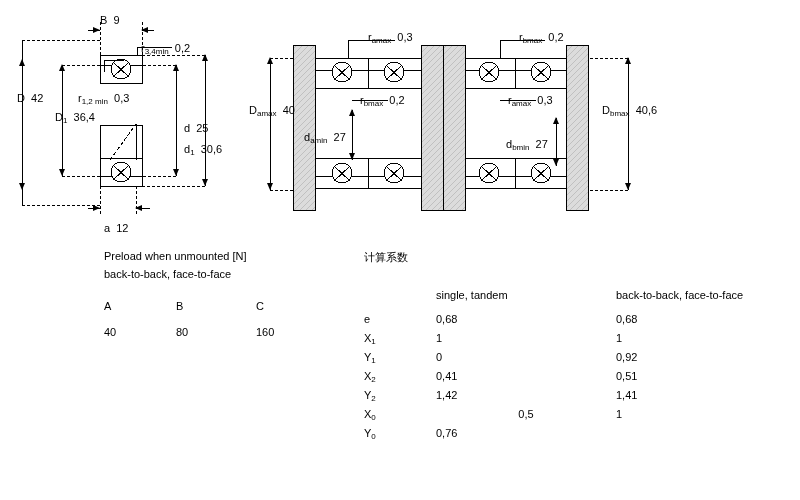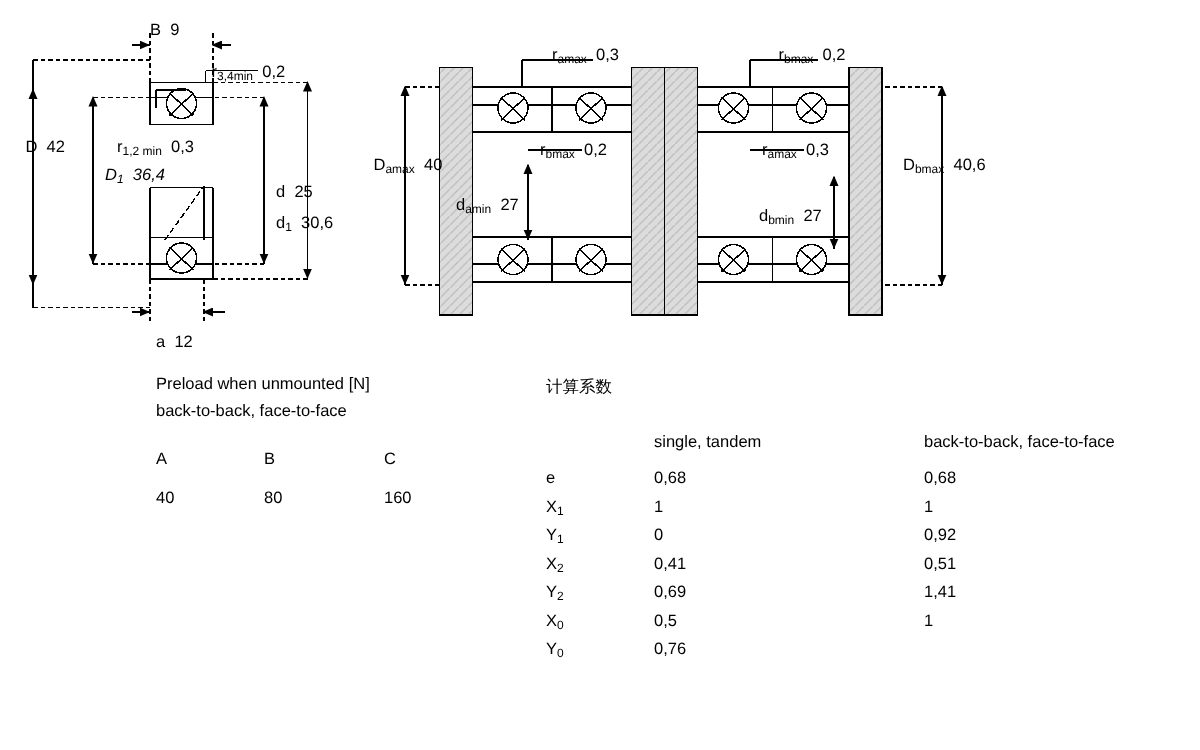--- a/index.html
+++ b/index.html
@@ -188,21 +188,21 @@
   </div>
   <div class="lbl" style="left:141px;top:42px;">
     <span>r</span><span class="sub">3,4min</span>&nbsp;&nbsp;<span>0,2</span>
   </div>
   <div class="lbl" style="left:6px;top:92px;margin-left:11px;">
     <span>D</span>&nbsp;&nbsp;<span>42</span>
   </div>
   <div class="lbl" style="left:78px;top:92px;">
     <span>r</span><span class="sub">1,2 min</span>&nbsp;&nbsp;<span>0,3</span>
   </div>
-  <div class="lbl" style="left:70px;top:111px;font-style:italic;">
+  <div class="lbl" style="left:55px;top:111px;">
     <span>D</span><span class="sub">1</span>&nbsp;&nbsp;<span>36,4</span>
   </div>
   <div class="lbl" style="left:184px;top:122px;">
     <span>d</span>&nbsp;&nbsp;<span>25</span>
   </div>
   <div class="lbl" style="left:184px;top:143px;">
     <span>d</span><span class="sub">1</span>&nbsp;&nbsp;<span>30,6</span>
   </div>
   <div class="lbl" style="left:104px;top:222px;">
     <span>a</span>&nbsp;&nbsp;<span>12</span>
@@ -271,26 +271,26 @@
           <div style="width: 180px;">0</div>
           <div>0,92</div>
         </div>
         <div style="display: flex; height: 19px;">
           <div style="width: 72px;">X<span class="sub" style="font-size:8px;vertical-align:-2px;">2</span></div>
           <div style="width: 180px;">0,41</div>
           <div>0,51</div>
         </div>
         <div style="display: flex; height: 19px;">
           <div style="width: 72px;">Y<span class="sub" style="font-size:8px;vertical-align:-2px;">2</span></div>
-          <div style="width: 180px;">0,69</div>
+          <div style="width: 180px;">1,42</div>
           <div>1,41</div>
         </div>
         <div style="display: flex; height: 19px;">
           <div style="width: 72px;">X<span class="sub" style="font-size:8px;vertical-align:-2px;">0</span></div>
-          <div style="width: 180px;">0,5</div>
+          <div style="width: 180px; text-align: center;">0,5</div>
           <div>1</div>
         </div>
         <div style="display: flex; height: 19px;">
           <div style="width: 72px;">Y<span class="sub" style="font-size:8px;vertical-align:-2px;">0</span></div>
           <div>0,76</div>
         </div>
       </div>
   </div>
 
 </div>

